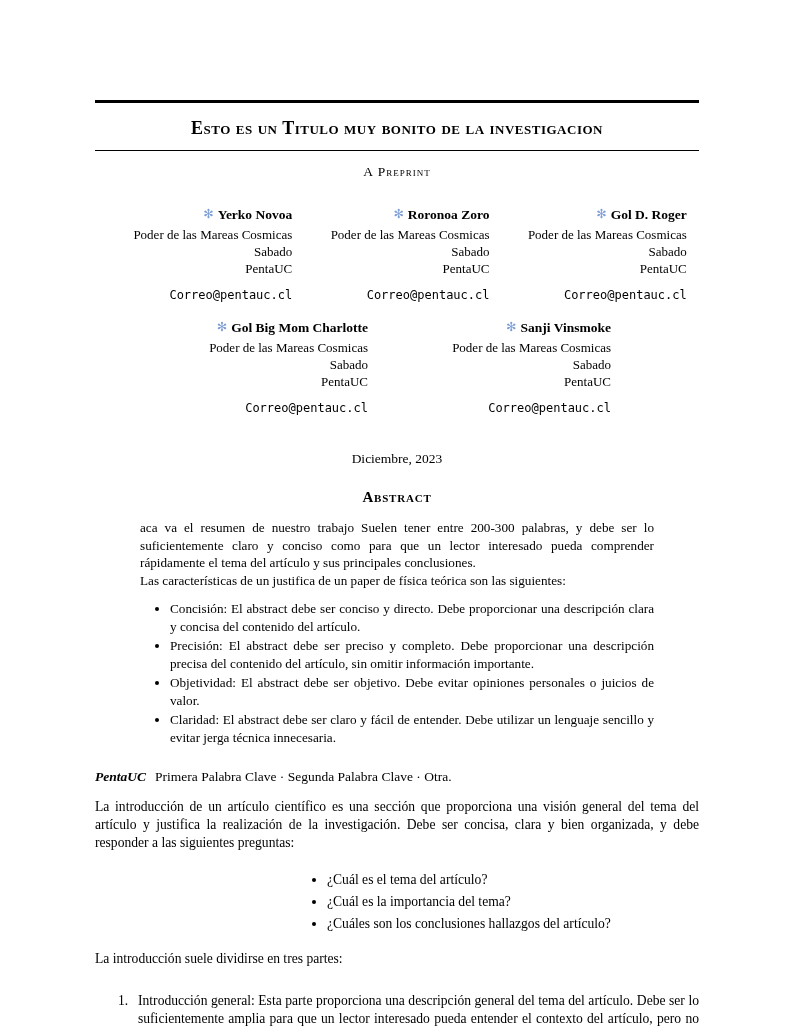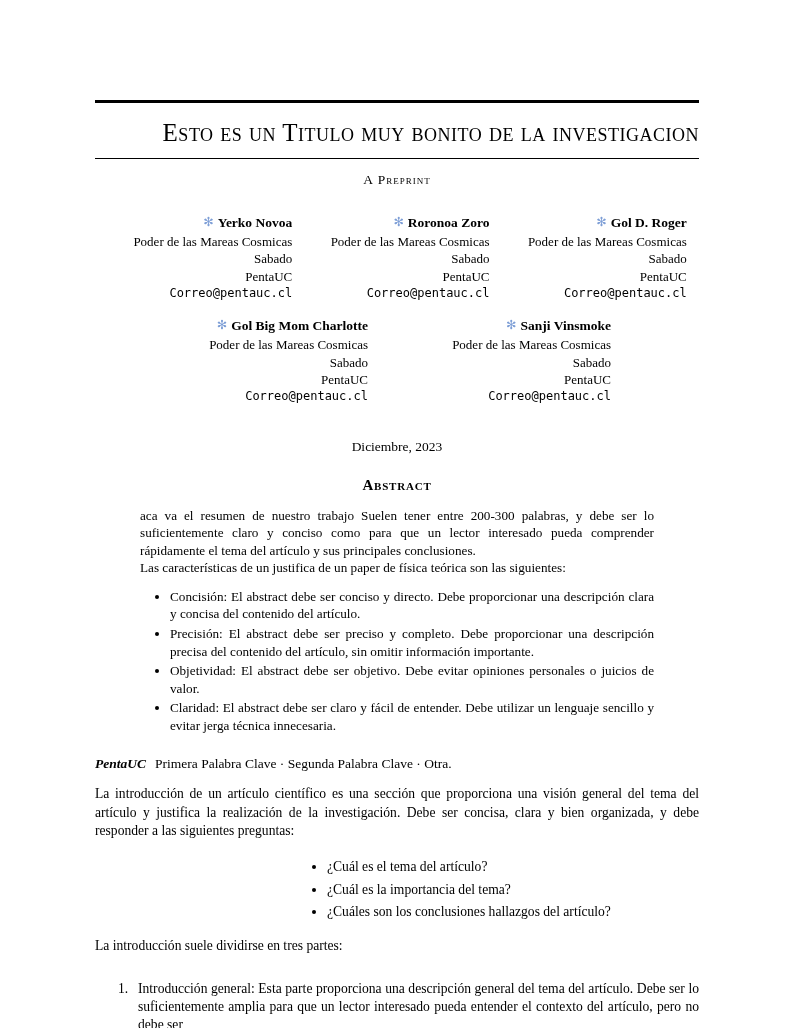--- a/index.html
+++ b/index.html
@@ -24,24 +24,24 @@
     height: 3px;
     background: #000;
   }
   .rule-thin {
     margin-top: 11px;
     height: 1px;
     background: #000;
   }
   h1.title {
     margin: 16px 0 0 0;
-    font-size: 25px;
-    font-weight: normal;
+    font-size: 18px;
+    font-weight: bold;
     font-variant: small-caps;
-    text-align: right;
+    text-align: center;
     letter-spacing: 0.5px;
     line-height: 1.1;
   }
   .preprint {
     margin-top: 13px;
     text-align: center;
     font-variant: small-caps;
     font-size: 13.5px;
     letter-spacing: 1px;
   }
@@ -70,21 +70,21 @@
     font-weight: normal;
     font-size: 12.5px;
     margin-right: 4px;
     position: relative;
     top: -1px;
   }
   .author-email {
     font-family: "DejaVu Sans Mono", "Liberation Mono", monospace;
     font-size: 12px;
     letter-spacing: 0px;
-    margin-top: 1px;
+    margin-top: 11px;
   }
   .date {
     margin-top: 34px;
     text-align: center;
     font-size: 13.5px;
   }
   .abstract-heading {
     margin-top: 22px;
     text-align: center;
     font-variant: small-caps;

